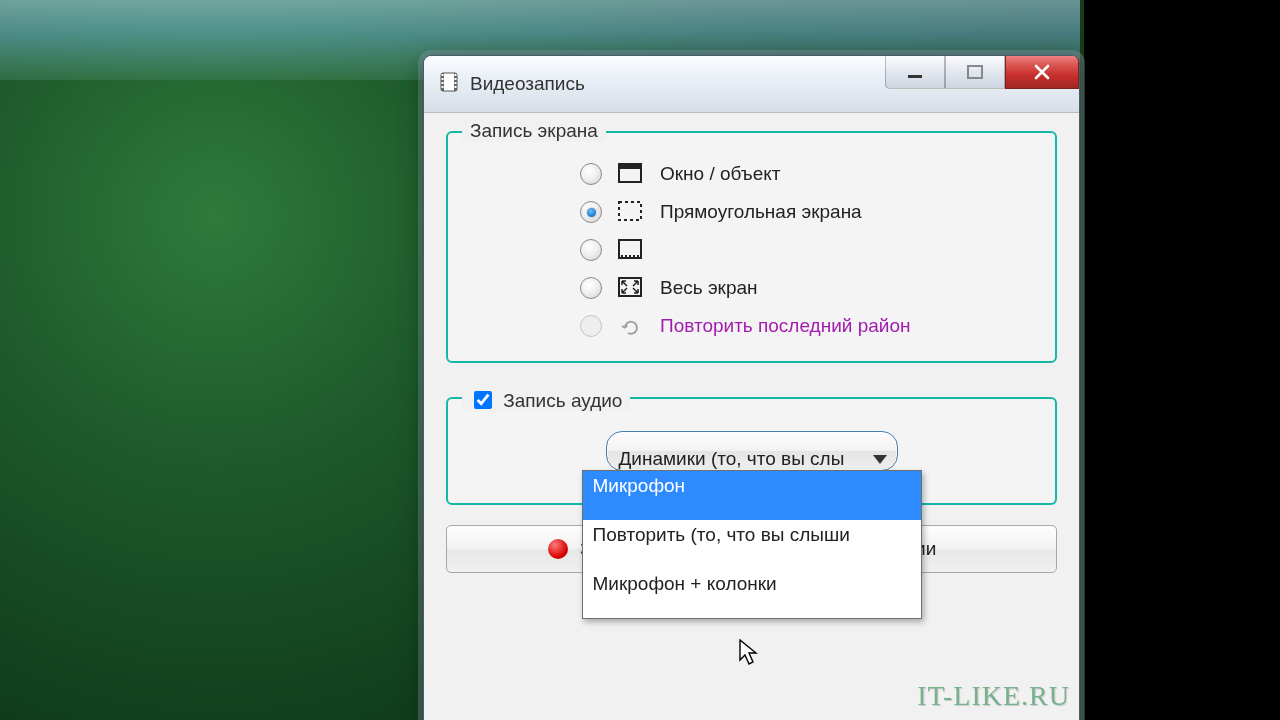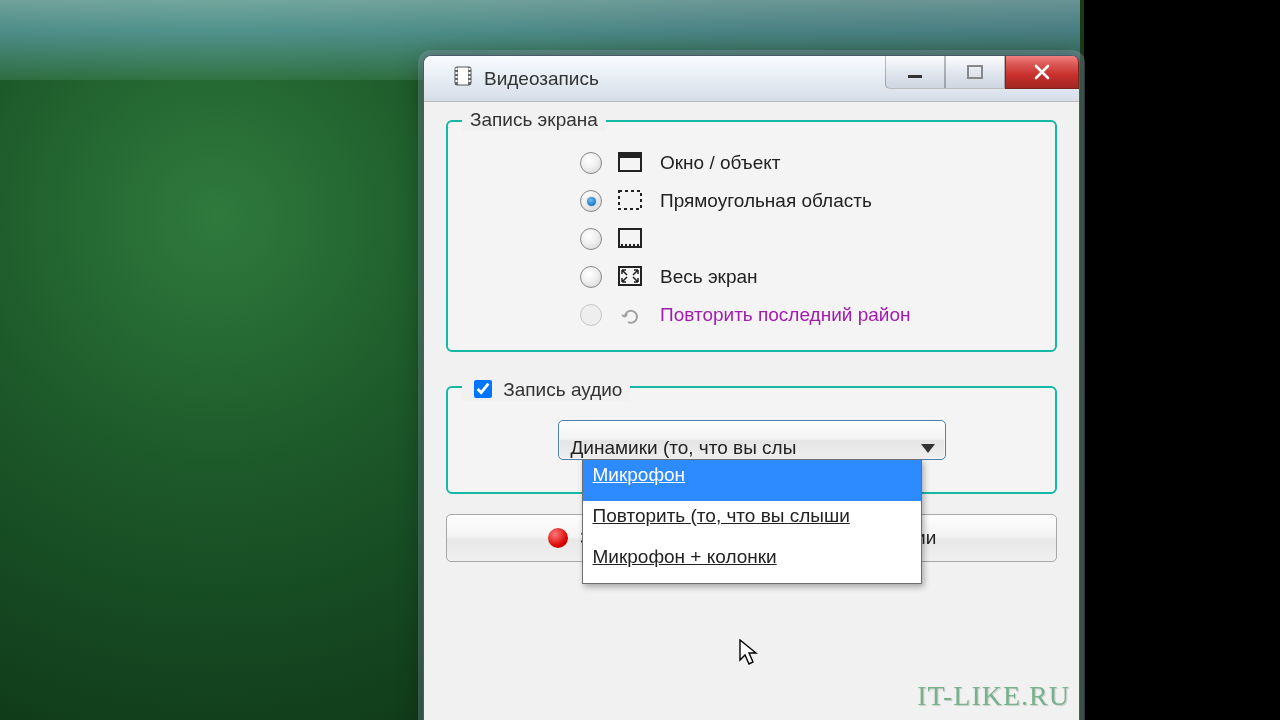--- a/index.html
+++ b/index.html
@@ -61,27 +61,27 @@
     width: 657px;
     height: 683px;
     border: 1px solid #4a5a6a;
     border-radius: 8px 8px 0 0;
     background: #f1f1f1;
     box-shadow: 0 4px 24px rgba(0,0,0,0.35), 0 0 0 5px rgba(150,170,190,0.35);
   }
   
   .titlebar {
     position: relative;
-    height: 46px;
+    height: 57px;
     border-bottom: 1px solid #bbb;
     border-radius: 8px 8px 0 0;
     background: linear-gradient(to bottom, #fafcff 0%, #e8eef5 45%, #d6dee8 100%);
     display: flex;
     align-items: center;
-    padding-left: 28px;
+    padding-left: 14px;
   }
   .titlebar .title-text {
     font-weight: 400;
     color: #333;
     margin-left: 10px;
   }
   .win-controls {
     position: absolute;
     right: 0; top: 0;
     height: 33px;
@@ -176,24 +176,24 @@
   .gb-audio  { padding-bottom: 32px; }
 
   
   .combo-wrap {
     display: flex;
     justify-content: center;
     margin-top: 14px;
     position: relative;
   }
   .combo {
-    width: 388px;
+    width: 292px;
     height: 40px;
     border: 1px solid #4c7db0;
-    border-radius: 5px;
+    border-radius: 16px;
     background: linear-gradient(to bottom, #fdfdfd 0%, #f3f3f3 48%, #e4e4e4 52%, #efefef 100%);
     display: flex;
     align-items: center;
     justify-content: space-between;
     padding: 16px 10px 0 12px;
     color: #222;
     font-size: 19px;
     box-shadow: inset 0 0 0 1px rgba(255,255,255,0.6);
   }
   .combo .arrow {
@@ -208,25 +208,24 @@
     top: 39px;
     left: 50%;
     transform: translateX(-50%);
     width: 340px;
     border: 1px solid #6f6f6f;
     background: #fff;
     box-shadow: 2px 3px 6px rgba(0,0,0,0.3);
     z-index: 50;
   }
   .dropdown .ditem {
-    padding: 4px 10px 15px 10px;
+    padding: 4px 10px 23px 10px;
     font-size: 19px;
     white-space: nowrap;
     overflow: hidden;
-    text-decoration: underline;
   }
   .dropdown .ditem.sel {
     background: #2e8bff;
     color: #fff;
   }
 
   
   .btn-row {
     margin-top: 20px;
     display: flex;
@@ -323,21 +322,21 @@
 
           <div class="opt">
             <span class="radio">
                 <span class="dot"></span>
               </span>
             <span class="mode-icon">
               <svg width="28" height="24">
                   <rect x="2" y="2" width="22" height="18" fill="none" stroke="#222" stroke-width="2" stroke-dasharray="3 3"></rect>
                 </svg>
             </span>
-            <span>Прямоугольная область</span>
+            <span>Прямоугольная экрана</span>
           </div>
 
           <div class="opt">
             <span class="radio"></span>
             <span class="mode-icon">
               <svg width="28" height="24">
                   <rect x="2" y="2" width="22" height="18" fill="none" stroke="#222" stroke-width="2"></rect>
                   <line x1="4" y1="18" x2="24" y2="18" stroke="#222" stroke-width="2" stroke-dasharray="2 2"></line>
                 </svg>
             </span>

